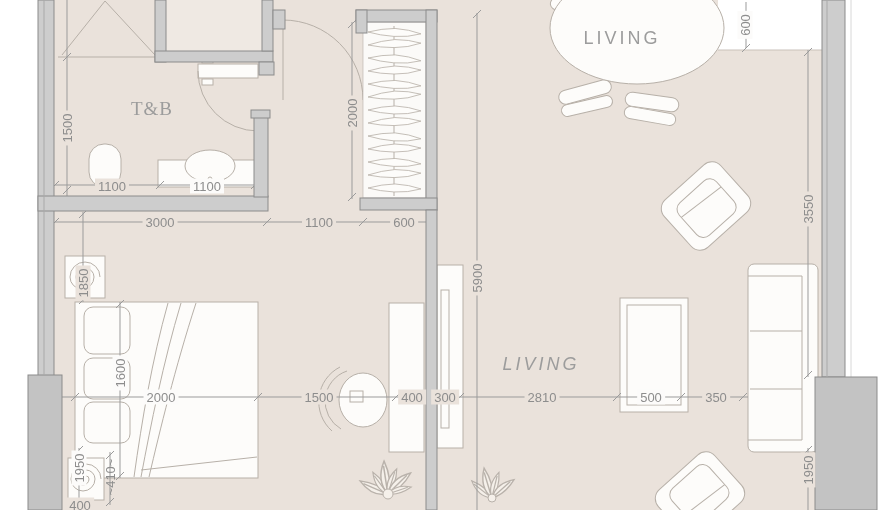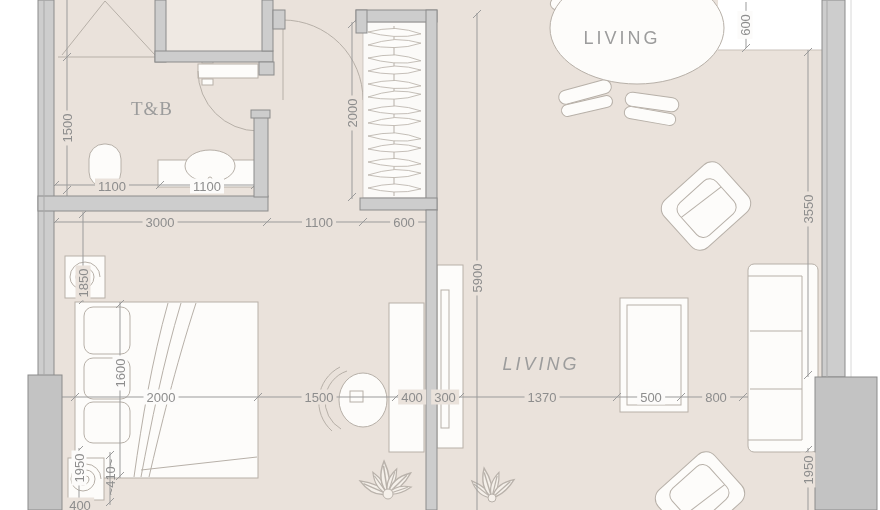--- a/index.html
+++ b/index.html
@@ -249,19 +249,19 @@
   <div class="dim-label rot" style="left:477px; top:278px;">5900</div>
   <div class="dim-label rot on-white" style="left:745px; top:25px;">600</div>
   <div class="dim-label rot" style="left:808px; top:209px;">3550</div>
   <div class="dim-label rot" style="left:808px; top:470px;">1950</div>
   <div class="dim-label rot" style="left:83px; top:283px;">1850</div>
   <div class="dim-label rot on-white" style="left:120px; top:373px;">1600</div>
   <div class="dim-label on-white" style="left:161px; top:397px;">2000</div>
   <div class="dim-label" style="left:319px; top:397px;">1500</div>
   <div class="dim-label" style="left:412px; top:397px;">400</div>
   <div class="dim-label" style="left:445px; top:397px;">300</div>
-  <div class="dim-label" style="left:542px; top:397px;">1370</div>
+  <div class="dim-label" style="left:542px; top:397px;">2810</div>
   <div class="dim-label on-white" style="left:651px; top:397px;">500</div>
-  <div class="dim-label" style="left:716px; top:397px;">800</div>
+  <div class="dim-label" style="left:716px; top:397px;">350</div>
   <div class="dim-label rot on-white" style="left:79px; top:468px;">1950</div>
   <div class="dim-label rot no-bg" style="left:110px; top:477px;">~410~</div>
   <div class="dim-label" style="left:80px; top:505px;">400</div>
 </div>
 
 </body></html>

